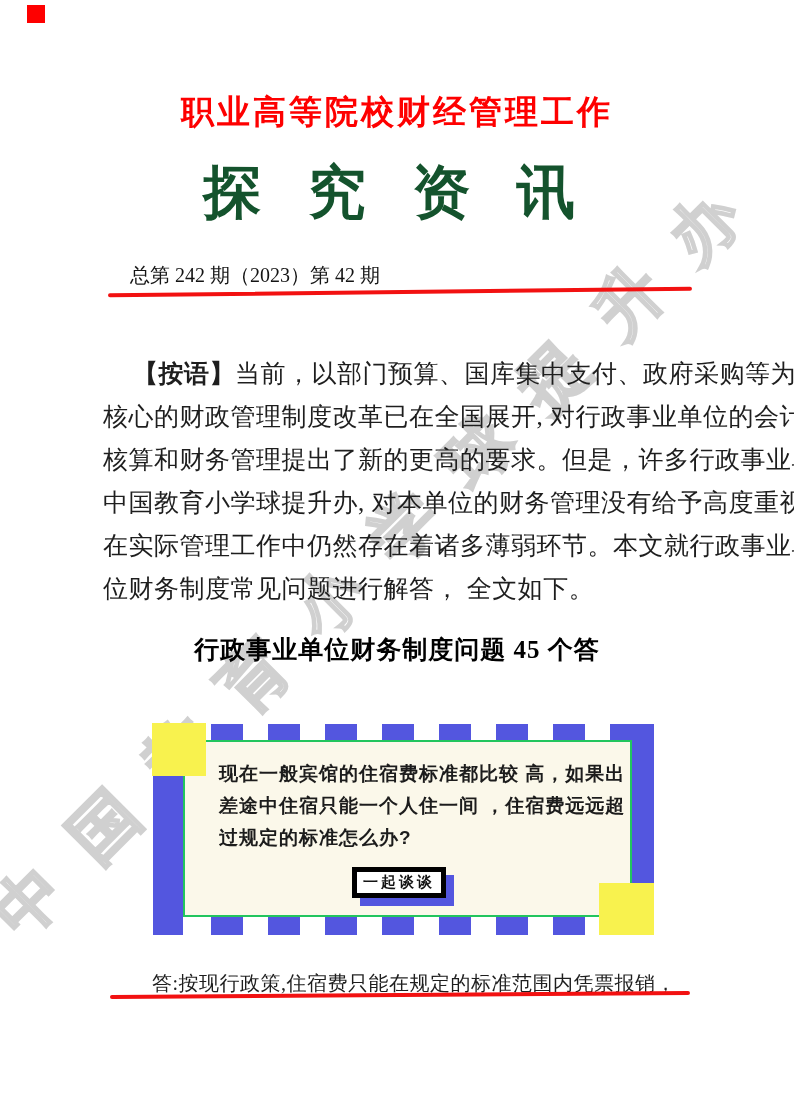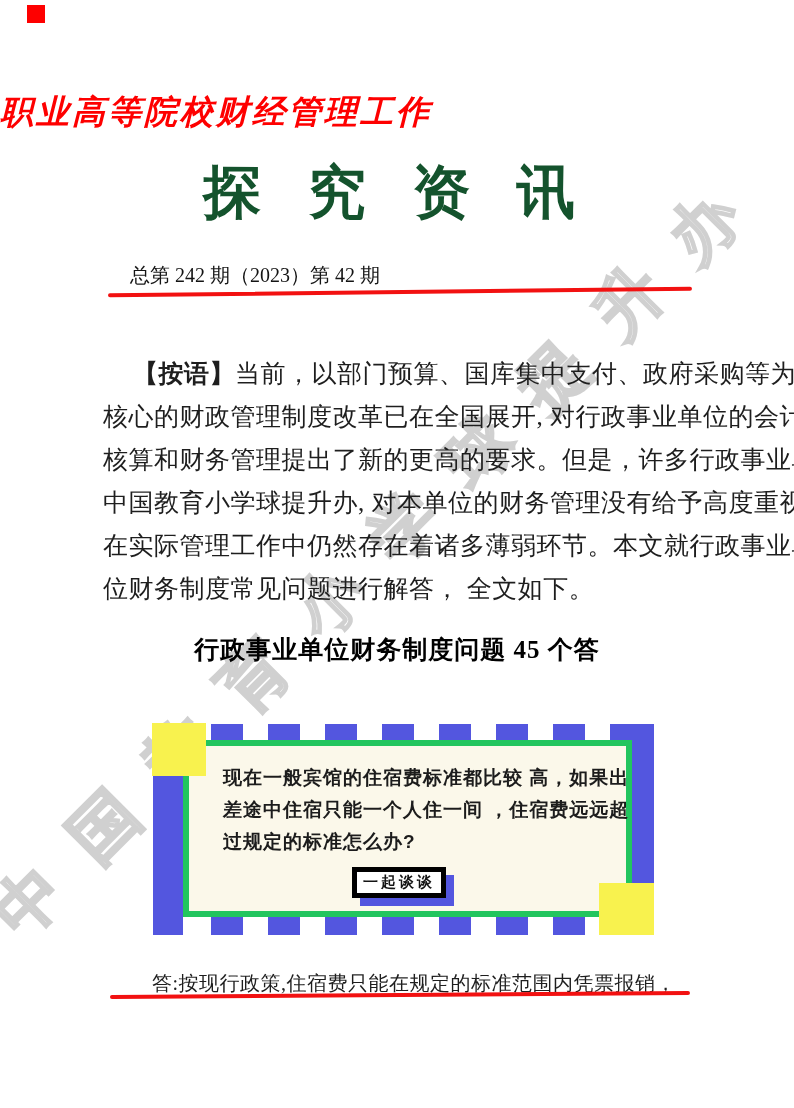--- a/index.html
+++ b/index.html
@@ -7,22 +7,22 @@
         font-family:"Liberation Serif","DejaVu Serif",serif;}
 
   
   .watermark{position:absolute;left:6px;top:880px;transform:rotate(-45deg);transform-origin:0 50%;
              font-family:"Liberation Sans","DejaVu Sans",sans-serif;font-weight:700;
              font-size:66px;letter-spacing:40px;white-space:nowrap;
              color:#ffffff;-webkit-text-stroke:2.5px #d0d0d0;z-index:0;}
 
   .corner-square{position:absolute;left:27px;top:5px;width:18px;height:18px;background:#fe0000;z-index:2;}
 
-  .supertitle{position:absolute;left:0;top:90px;width:100%;text-align:left;
-              font-size:33px;font-weight:bold;color:#fe0000;letter-spacing:3px;z-index:1;font-style:italic;}
+  .supertitle{position:absolute;left:0;top:90px;width:100%;text-align:center;
+              font-size:33px;font-weight:bold;color:#fe0000;letter-spacing:3px;z-index:1;}
   .main-title{position:absolute;left:0;top:154px;width:100%;text-align:center;
               font-size:58px;font-weight:bold;color:#14532d;letter-spacing:16px;z-index:1;}
 
   .issue-row{position:absolute;left:130px;top:262px;width:540px;display:flex;
              justify-content:space-between;font-size:20px;color:#141414;z-index:1;gap:28px;}
 
   .divider{background:#f21111;height:4px;border-radius:2px;z-index:1;}
   .divider-top{position:absolute;left:108px;top:290px;width:584px;transform:rotate(-0.65deg);}
   .divider-bottom{position:absolute;left:110px;top:993px;width:580px;transform:rotate(-0.4deg);}
 
@@ -38,21 +38,21 @@
   
   .banner{position:absolute;left:152px;top:715px;width:503px;height:222px;z-index:1;}
   .stripe{position:absolute;height:18px;
           background:repeating-linear-gradient(90deg,#5356df 0 32px,rgba(0,0,0,0) 32px 57px);}
   .stripe-top{left:59px;top:9px;width:440px;}
   .stripe-bottom{left:59px;top:202px;width:386px;}
   .bar{position:absolute;background:#5356df;}
   .bar-left{left:1px;top:33px;width:30px;height:187px;}
   .bar-right{left:480px;top:9px;width:22px;height:159px;}
   .panel{position:absolute;left:31px;top:25px;width:449px;height:177px;box-sizing:border-box;
-         border:6px solid #22c55e;background:#fbf8ea;padding:16px 0 0 34px;}
+         border:2px solid #22c55e;background:#fbf8ea;padding:16px 0 0 34px;}
   .q-line{font-family:"Liberation Sans","DejaVu Sans",sans-serif;font-size:19px;font-weight:bold;
           line-height:32px;letter-spacing:1px;color:#1c1c1c;white-space:nowrap;}
   .yellow{position:absolute;background:#f8f24e;}
   .yellow-tl{left:0;top:8px;width:54px;height:53px;}
   .yellow-br{left:447px;top:168px;width:55px;height:52px;}
   .talk-button{position:absolute;left:200px;top:152px;width:94px;height:31px;box-sizing:border-box;
                background:#ffffff;border:5px solid #000000;box-shadow:8px 8px 0 #5356df;
                font-family:"Liberation Sans","DejaVu Sans",sans-serif;font-size:15px;font-weight:bold;
                letter-spacing:3px;color:#141414;display:flex;align-items:center;justify-content:center;
                padding:0;cursor:pointer;}

